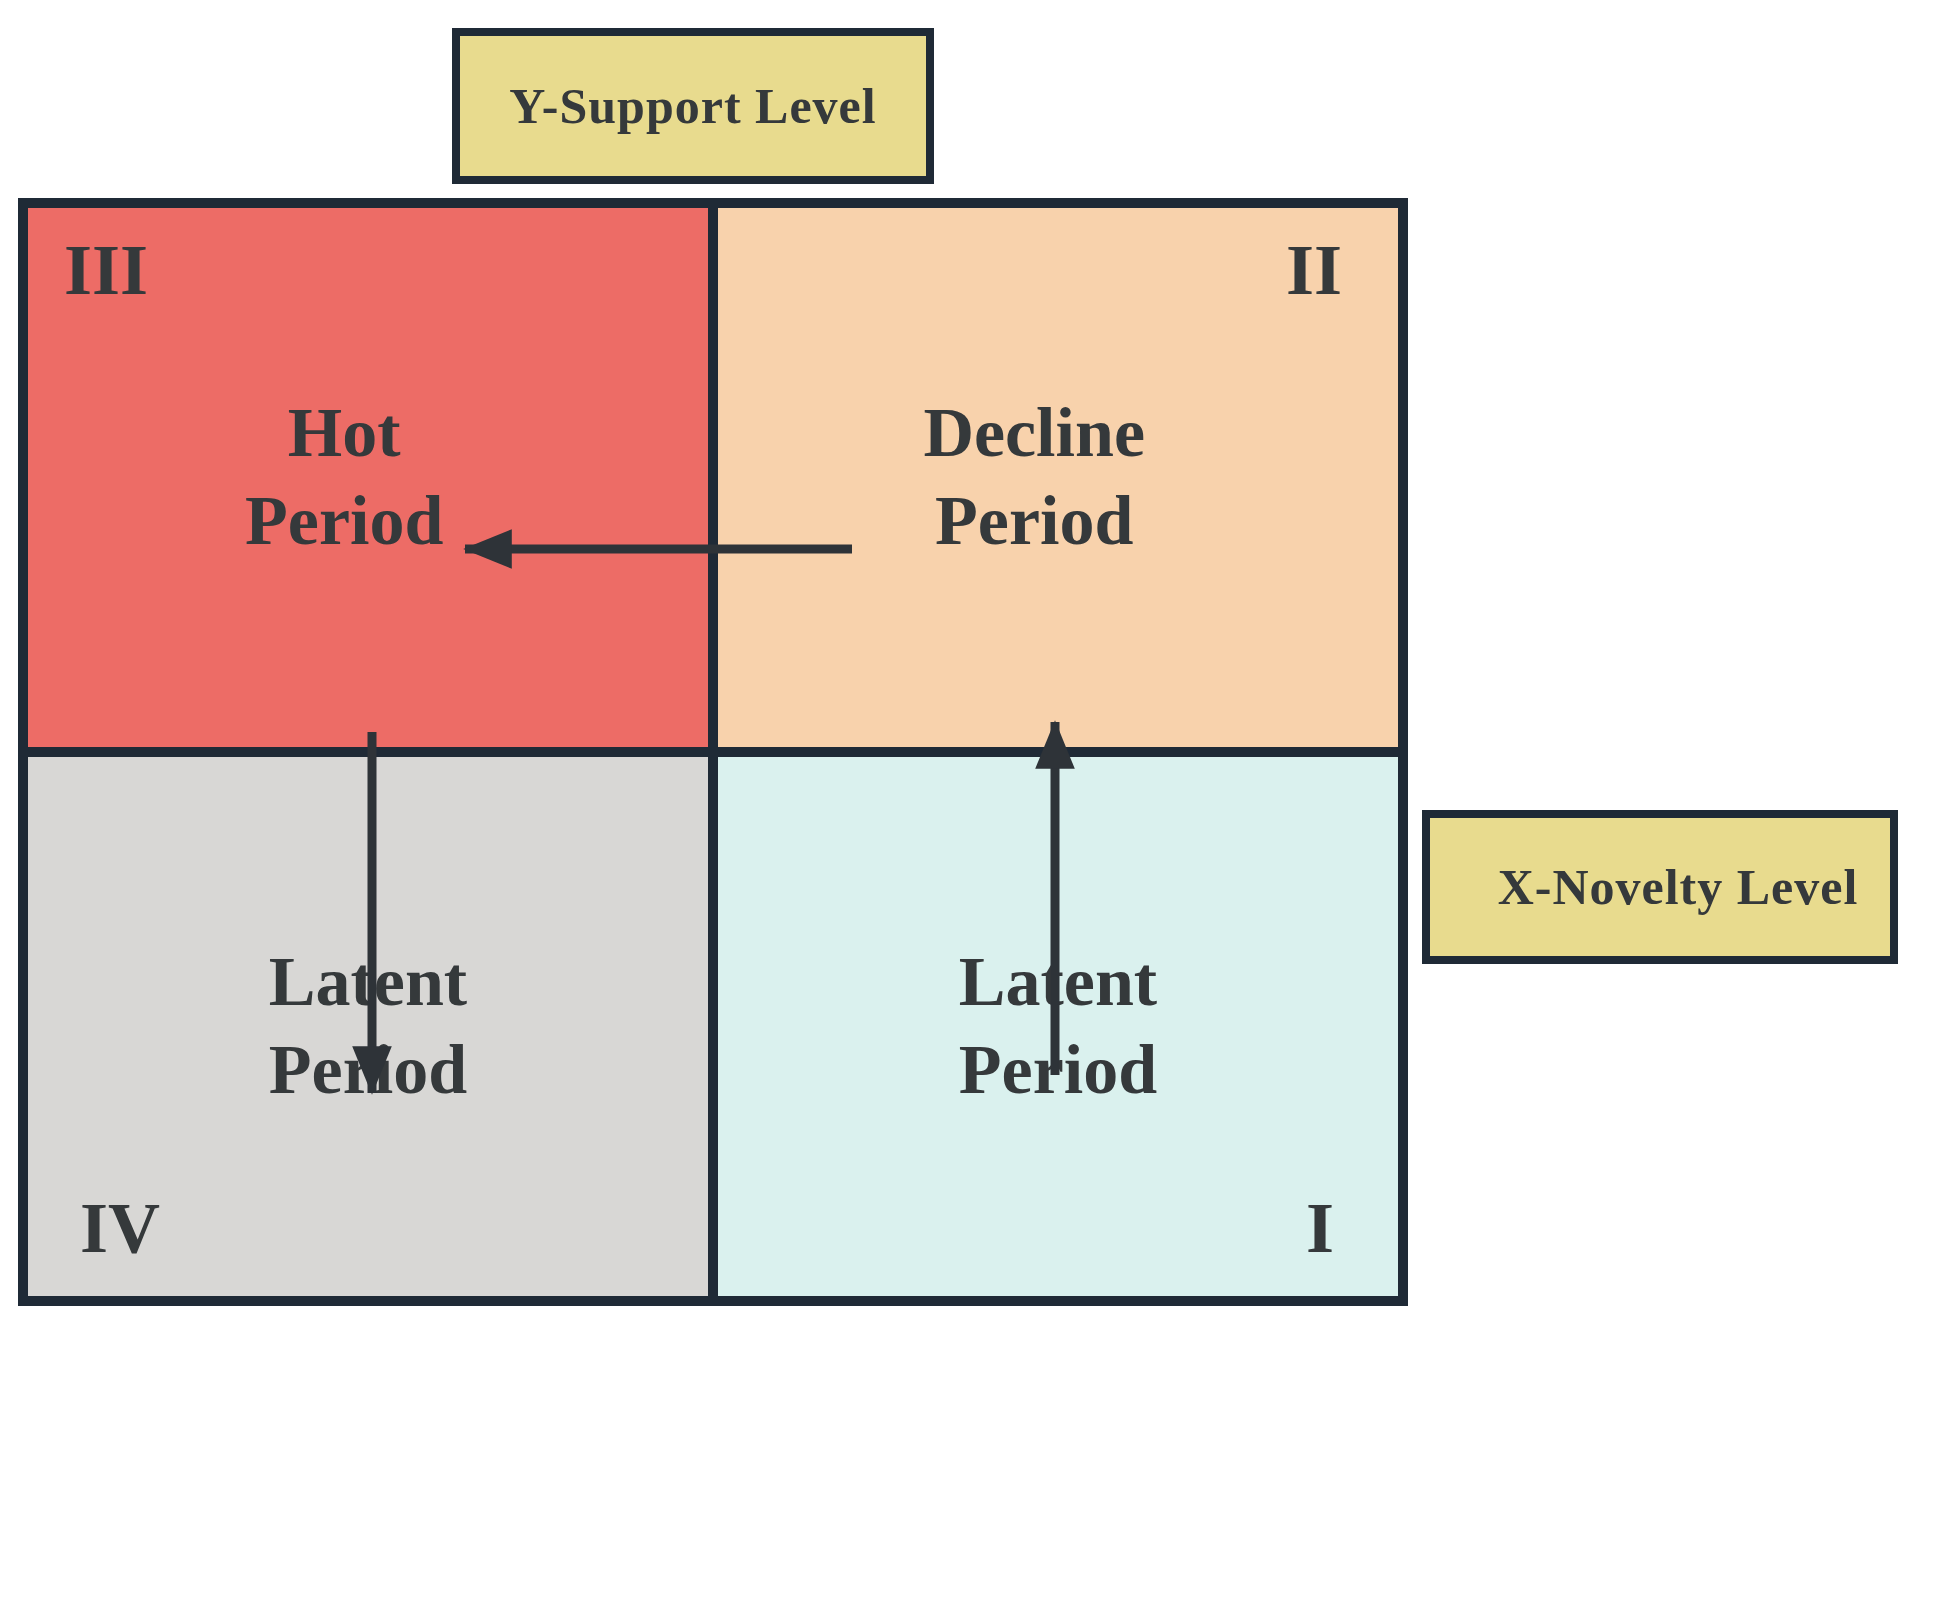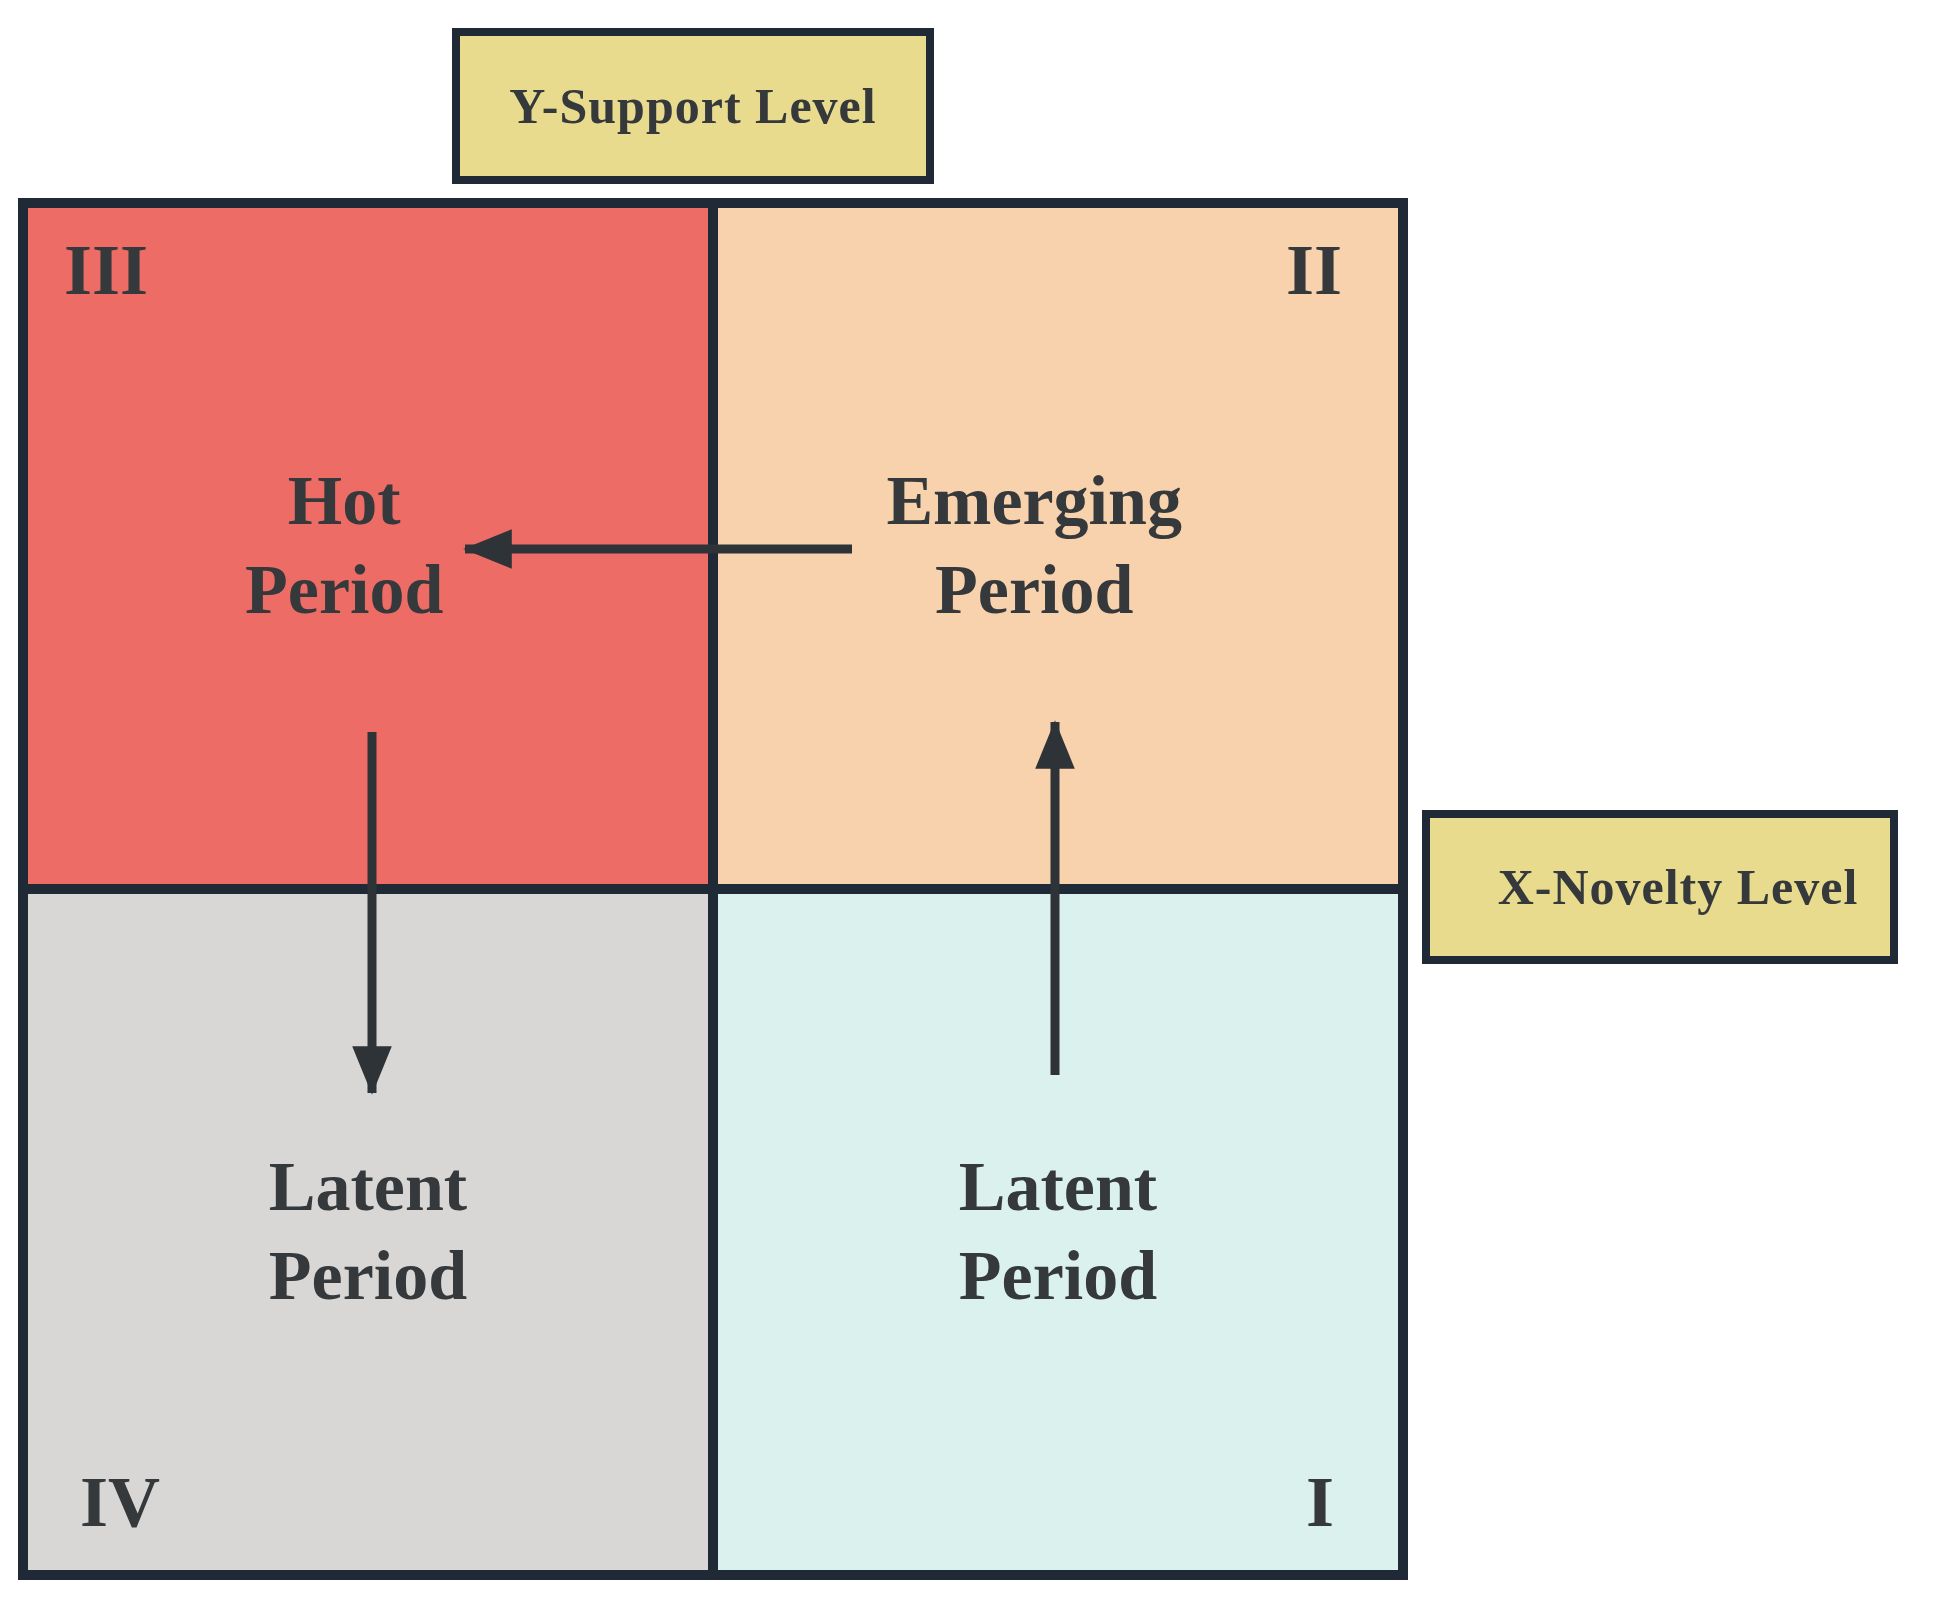--- a/index.html
+++ b/index.html
@@ -17,21 +17,21 @@
     box-sizing:border-box;
     display:flex;align-items:center;justify-content:center;
     font-size:50px;font-weight:700;
     color:var(--c-text,#35393b);
     letter-spacing:1px;
   }
   .axis-label.y{left:452px;top:20px;width:482px;height:156px;margin-top:8px;}
   .axis-label.x{left:1422px;top:810px;width:476px;height:154px;padding-left:36px;}
   .grid{
     position:absolute;
-    left:18px;top:198px;width:1390px;height:1382px;
+    left:18px;top:198px;width:1390px;height:1108px;
     box-sizing:border-box;
     border:10px solid var(--c-border,#1f2a36);
     background:var(--c-border,#1f2a36);
     display:grid;
     grid-template-columns:1fr 1fr;
     grid-template-rows:1fr 1fr;
     gap:10px;
   }
   .quadrant{position:relative;}
   .q-iii{background:var(--c-quadrant_iii,#ed6c66);}
@@ -85,21 +85,21 @@
   <div class="grid">
 
     <div class="quadrant q-iii">
       <span class="numeral tl">III</span>
       <span class="q-label">Hot
 Period</span>
     </div>
 
     <div class="quadrant q-ii">
       <span class="numeral tr">II</span>
-      <span class="q-label">Emerging
+      <span class="q-label">Decline
 Period</span>
     </div>
 
     <div class="quadrant q-iv">
       <span class="numeral bl">IV</span>
       <span class="q-label">Latent
 Period</span>
     </div>
 
     <div class="quadrant q-i">

